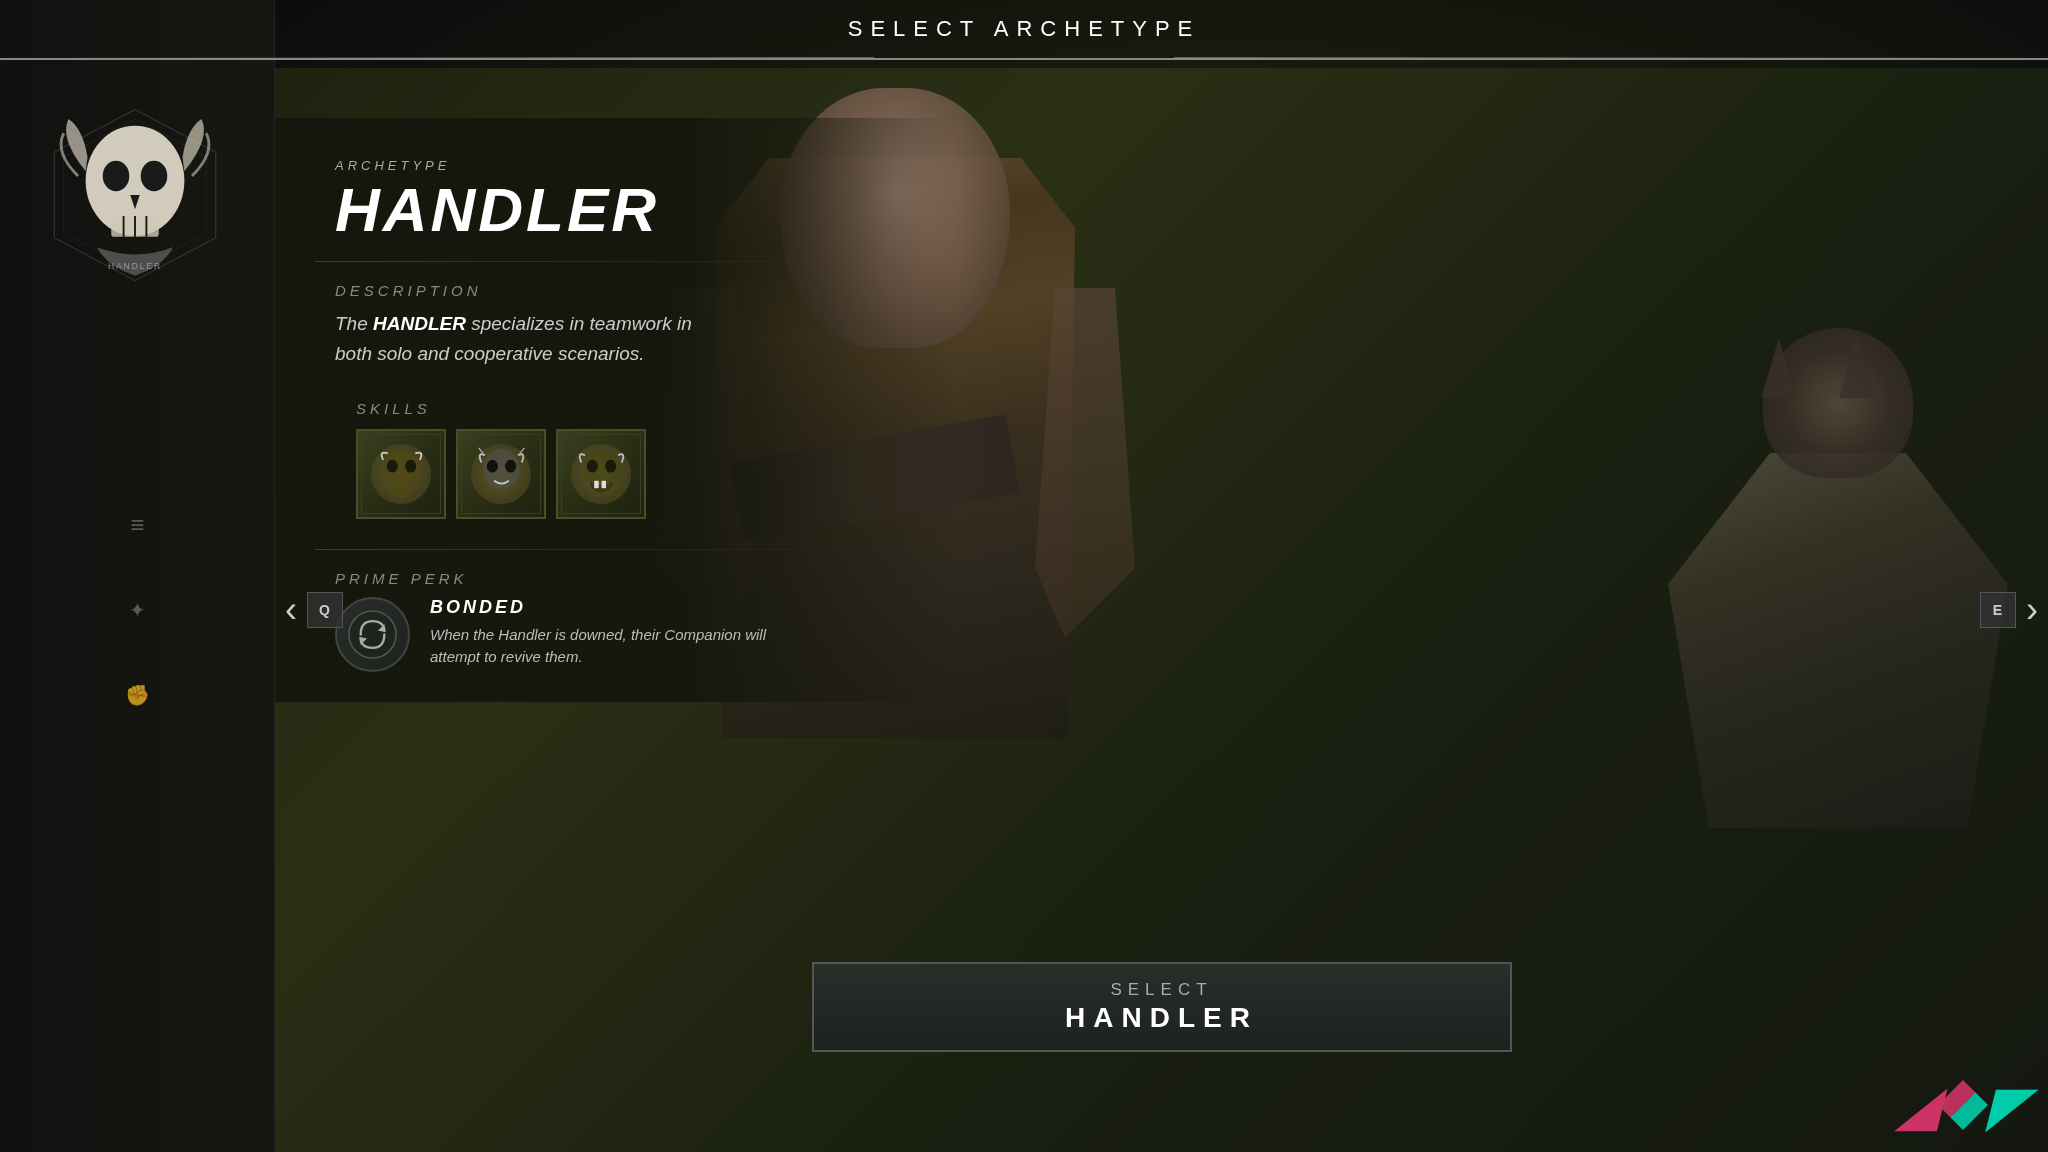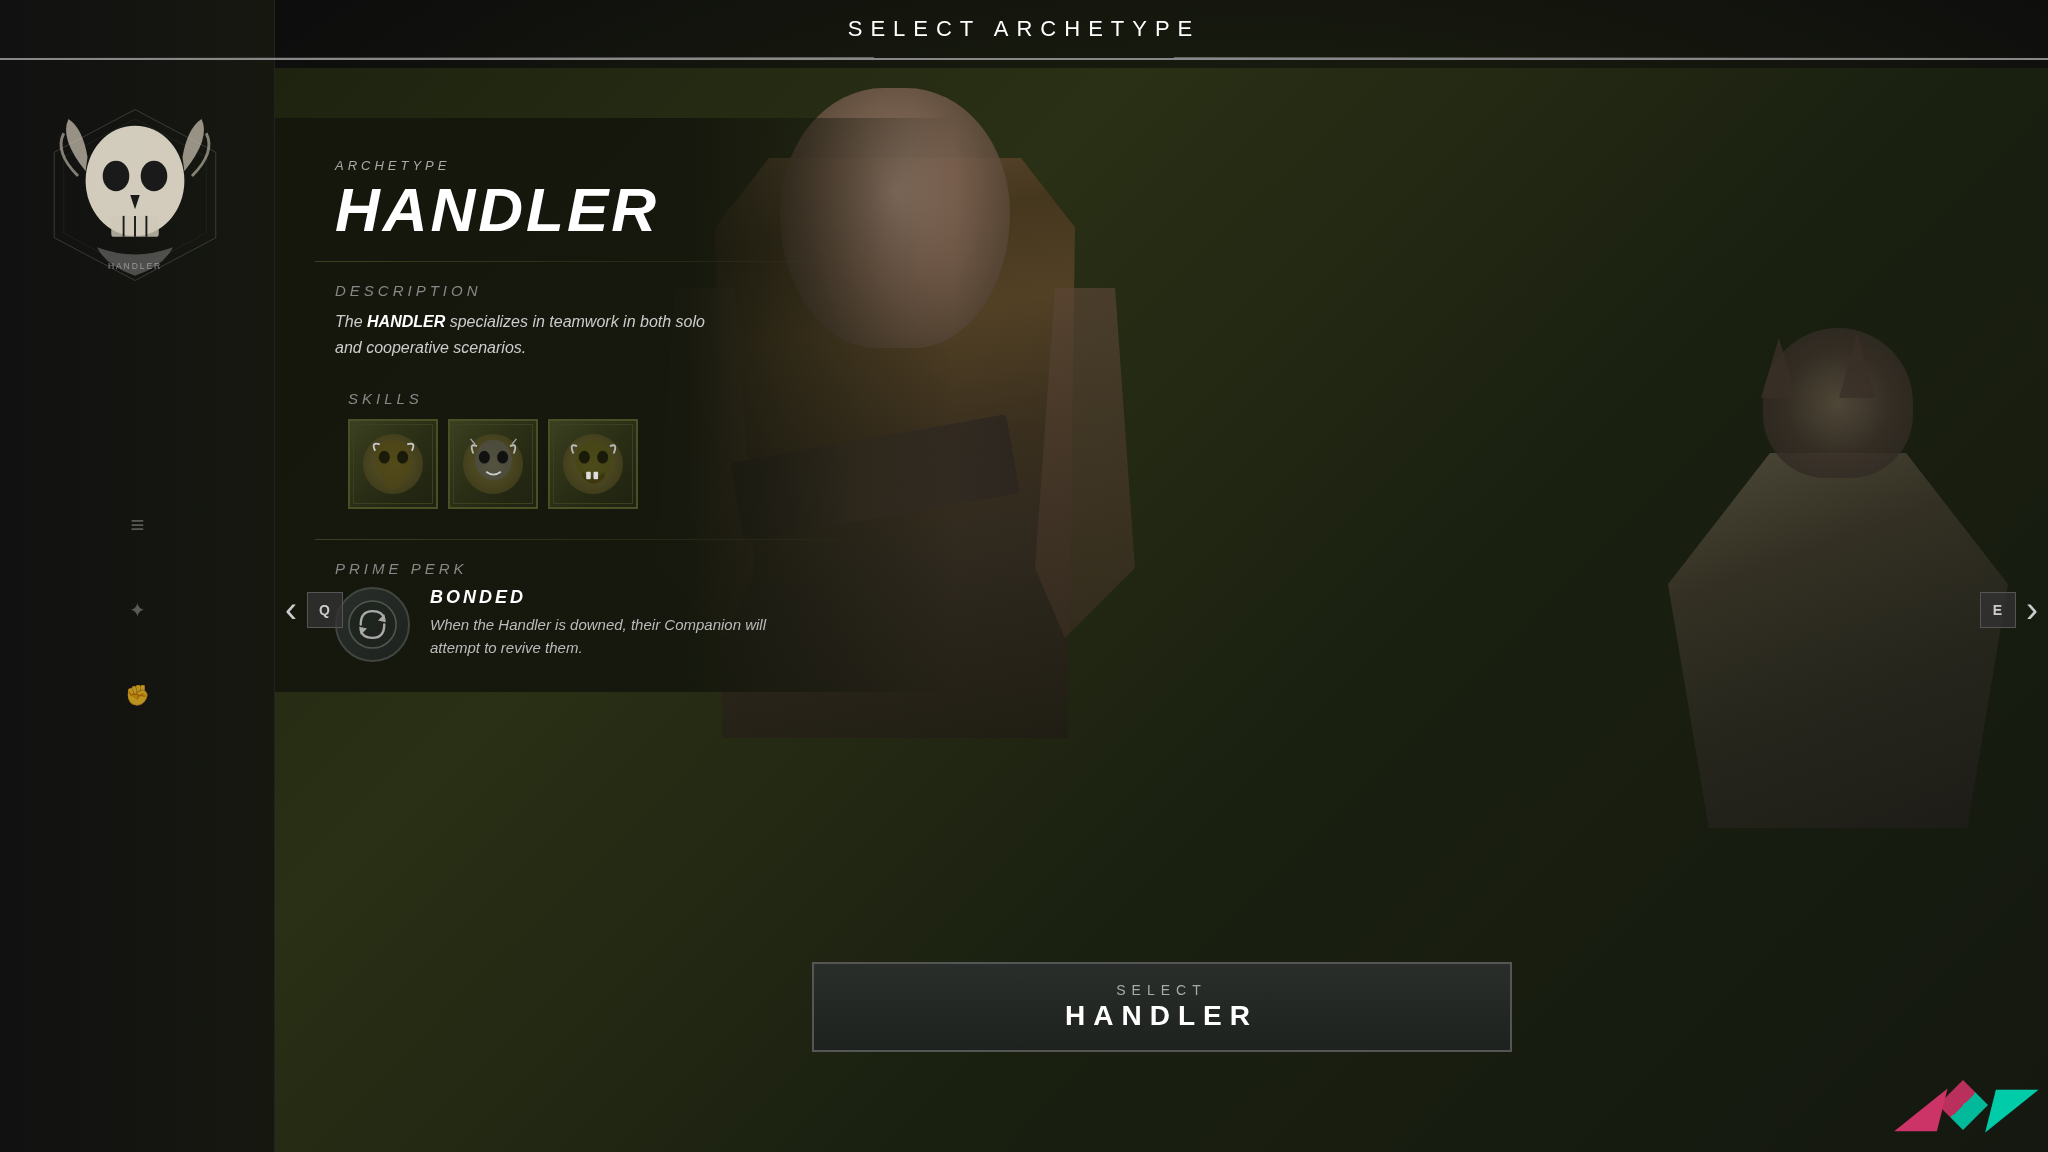--- a/index.html
+++ b/index.html
@@ -123,21 +123,21 @@
     .section-label {
       color: #888888;
       font-size: 15px;
       letter-spacing: 4px;
       text-transform: uppercase;
       margin-bottom: 10px;
     }
 
     .description-text {
       color: #cccccc;
-      font-size: 16px;
+      font-size: 19px;
       line-height: 1.6;
       margin-bottom: 30px;
       max-width: 380px;
     }
 
     .description-text strong {
       color: #ffffff;
       font-weight: 700;
     }
 
@@ -229,21 +229,21 @@
       display: flex;
       flex-direction: column;
       align-items: center;
       justify-content: center;
       cursor: pointer;
       z-index: 20;
     }
 
     .select-button-label {
       color: #aaaaaa;
-      font-size: 14px;
+      font-size: 17px;
       letter-spacing: 6px;
       text-transform: uppercase;
       margin-bottom: 2px;
     }
 
     .select-button-name {
       color: #ffffff;
       font-size: 28px;
       font-weight: 700;
       letter-spacing: 8px;
@@ -457,21 +457,21 @@
 
     <div class="section-divider"></div>
 
     <div style="margin-left:20px;">
       <div class="section-label">DESCRIPTION</div>
       <p class="description-text">
         The <strong>HANDLER</strong><span> specializes in teamwork in both solo and cooperative scenarios.</span>
       </p>
     </div>
 
-    <div class="skills-section" style="margin-left:20px;padding-left:13px;">
+    <div class="skills-section" style="margin-left:28px;padding-left:13px;">
       <div class="section-label">SKILLS</div>
       <div class="skills-grid">
 
         <div class="skill-icon">
           <div class="skill-icon-inner">
             <svg viewBox="0 0 60 60" width="55" height="55">
               <ellipse cx="30" cy="25" rx="20" ry="22" fill="rgba(80,70,20,0.7)"></ellipse>
               <ellipse cx="20" cy="22" rx="6" ry="7" fill="#1a1a0a"></ellipse>
               <ellipse cx="40" cy="22" rx="6" ry="7" fill="#1a1a0a"></ellipse>
               <path d="M18 40 Q30 48 42 40 L38 55 L30 58 L22 55 Z" fill="rgba(80,70,20,0.6)"></path>

